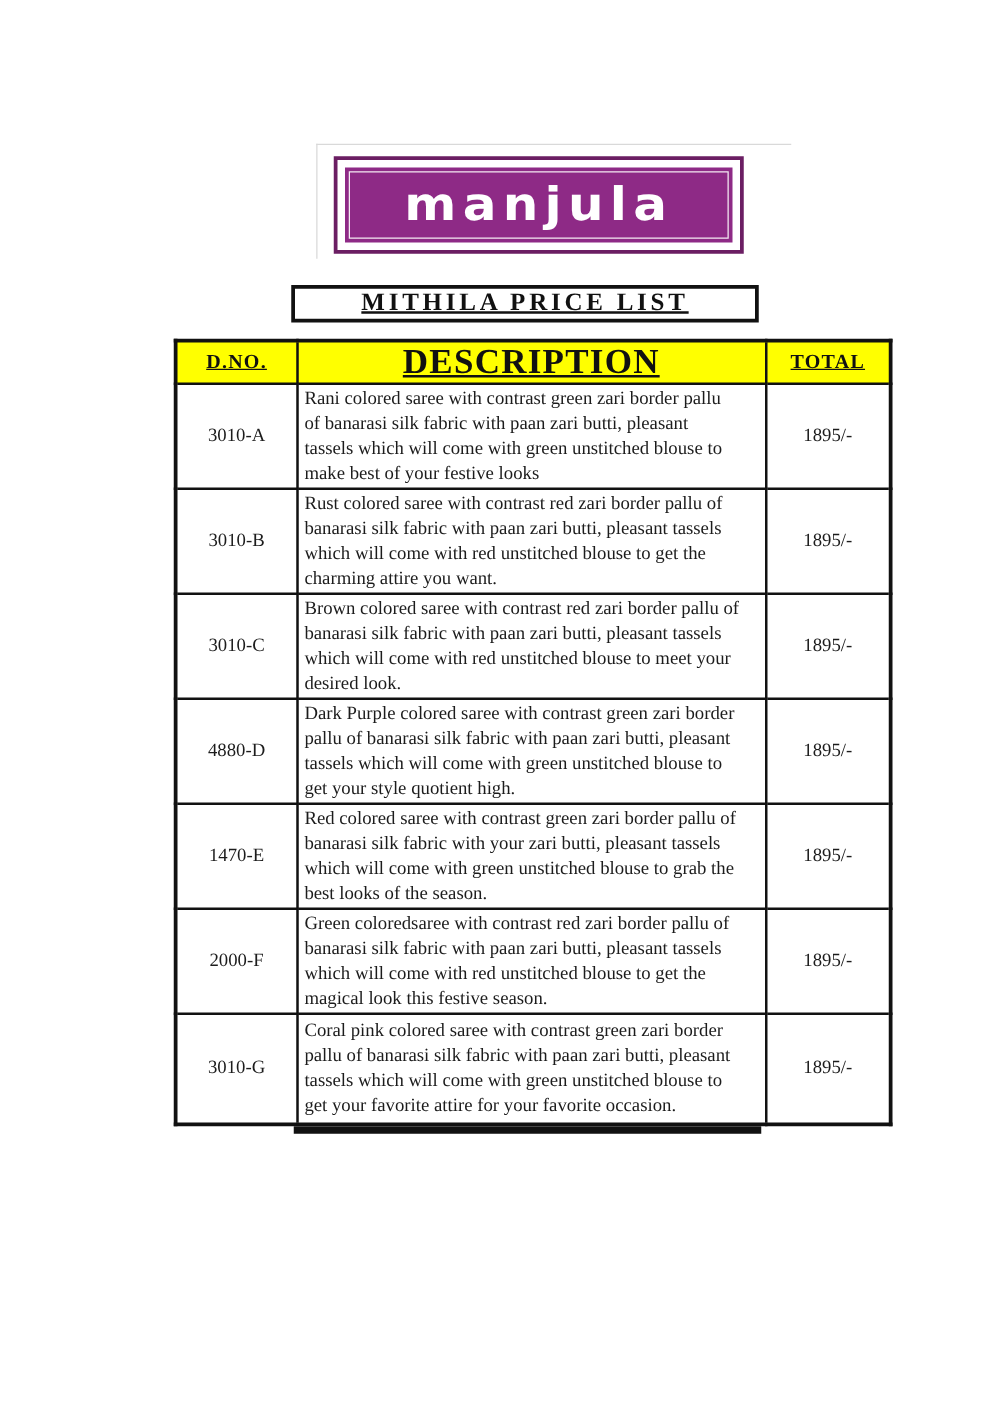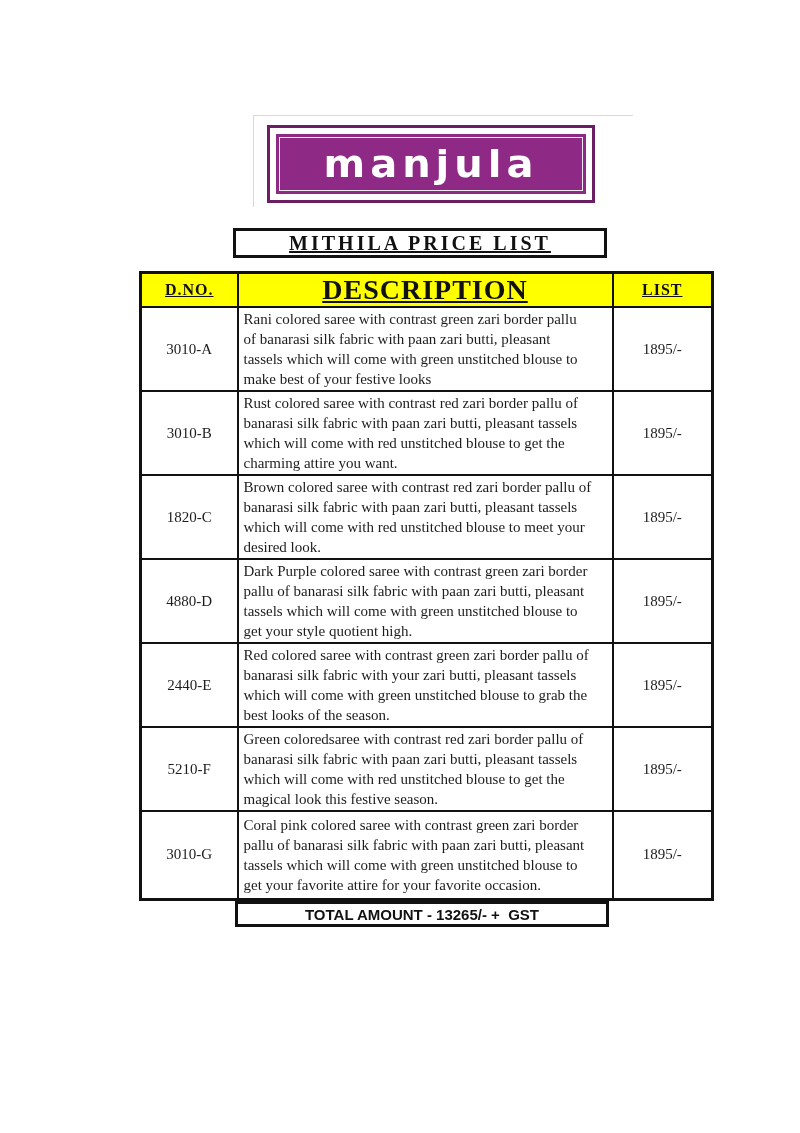--- a/index.html
+++ b/index.html
@@ -37,21 +37,21 @@
   }
   .logo-text{
     color:#ffffff;font-family:"DejaVu Sans",sans-serif;
     font-size:40px;font-weight:bold;letter-spacing:5px;line-height:1;
     text-transform:lowercase;transform:scaleY(0.92);
   }
   
   .title-box{
     position:absolute;left:233px;top:228px;width:374px;height:30px;
     border:3px solid var(--ink);background:#ffffff;
-    display:flex;align-items:center;justify-content:center;
+    display:flex;justify-content:center;
   }
   .title-text{
     font-weight:bold;font-size:20px;letter-spacing:3px;
     text-decoration:underline;color:var(--ink);white-space:nowrap;
   }
   
   table.price-table{
     position:absolute;left:139px;top:271px;width:572px;
     border-collapse:collapse;table-layout:fixed;
     border:3px solid var(--ink);
@@ -107,57 +107,56 @@
 <table class="price-table">
   <colgroup>
     <col class="c-dno">
       <col class="c-desc">
       <col class="c-price">
   </colgroup>
   <thead>
     <tr>
       <th class="h-dno">D.NO.</th>
       <th class="h-desc">DESCRIPTION</th>
-      <th class="h-price">LIST</th>
+      <th class="h-price">TOTAL</th>
     </tr>
   </thead>
   <tbody>
     <tr>
       <td class="dno">3010-A</td>
       <td class="desc">Rani colored saree with contrast green zari border pallu of banarasi silk fabric with paan zari butti, pleasant tassels which will come with green unstitched blouse to make best of your festive looks</td>
       <td class="price">1895/-</td>
     </tr>
     <tr>
       <td class="dno">3010-B</td>
       <td class="desc">Rust colored saree with contrast red zari border pallu of banarasi silk fabric with paan zari butti, pleasant tassels which will come with red unstitched blouse to get the charming attire you want.</td>
       <td class="price">1895/-</td>
     </tr>
     <tr>
-      <td class="dno">1820-C</td>
+      <td class="dno">3010-C</td>
       <td class="desc">Brown colored saree with contrast red zari border pallu of banarasi silk fabric with paan zari butti, pleasant tassels which will come with red unstitched blouse to meet your desired look.</td>
       <td class="price">1895/-</td>
     </tr>
     <tr>
       <td class="dno">4880-D</td>
       <td class="desc">Dark Purple colored saree with contrast green zari border pallu of banarasi silk fabric with paan zari butti, pleasant tassels which will come with green unstitched blouse to get your style quotient high.</td>
       <td class="price">1895/-</td>
     </tr>
     <tr>
-      <td class="dno">2440-E</td>
+      <td class="dno">1470-E</td>
       <td class="desc">Red colored saree with contrast green zari border pallu of banarasi silk fabric with your zari butti, pleasant tassels which will come with green unstitched blouse to grab the best looks of the season.</td>
       <td class="price">1895/-</td>
     </tr>
     <tr>
-      <td class="dno">5210-F</td>
+      <td class="dno">2000-F</td>
       <td class="desc">Green coloredsaree with contrast red zari border pallu of banarasi silk fabric with paan zari butti, pleasant tassels which will come with red unstitched blouse to get the magical look this festive season.</td>
       <td class="price">1895/-</td>
     </tr>
     <tr>
       <td class="dno">3010-G</td>
       <td class="desc">Coral pink colored saree with contrast green zari border pallu of banarasi silk fabric with paan zari butti, pleasant tassels which will come with green unstitched blouse to get your favorite attire for your favorite occasion.</td>
       <td class="price">1895/-</td>
     </tr>
   </tbody>
 </table>
 
 <div class="totals-box">
-  <div class="totals-row">TOTAL AMOUNT - 13265/- +  GST</div>
 </div>
 
 </body></html>

